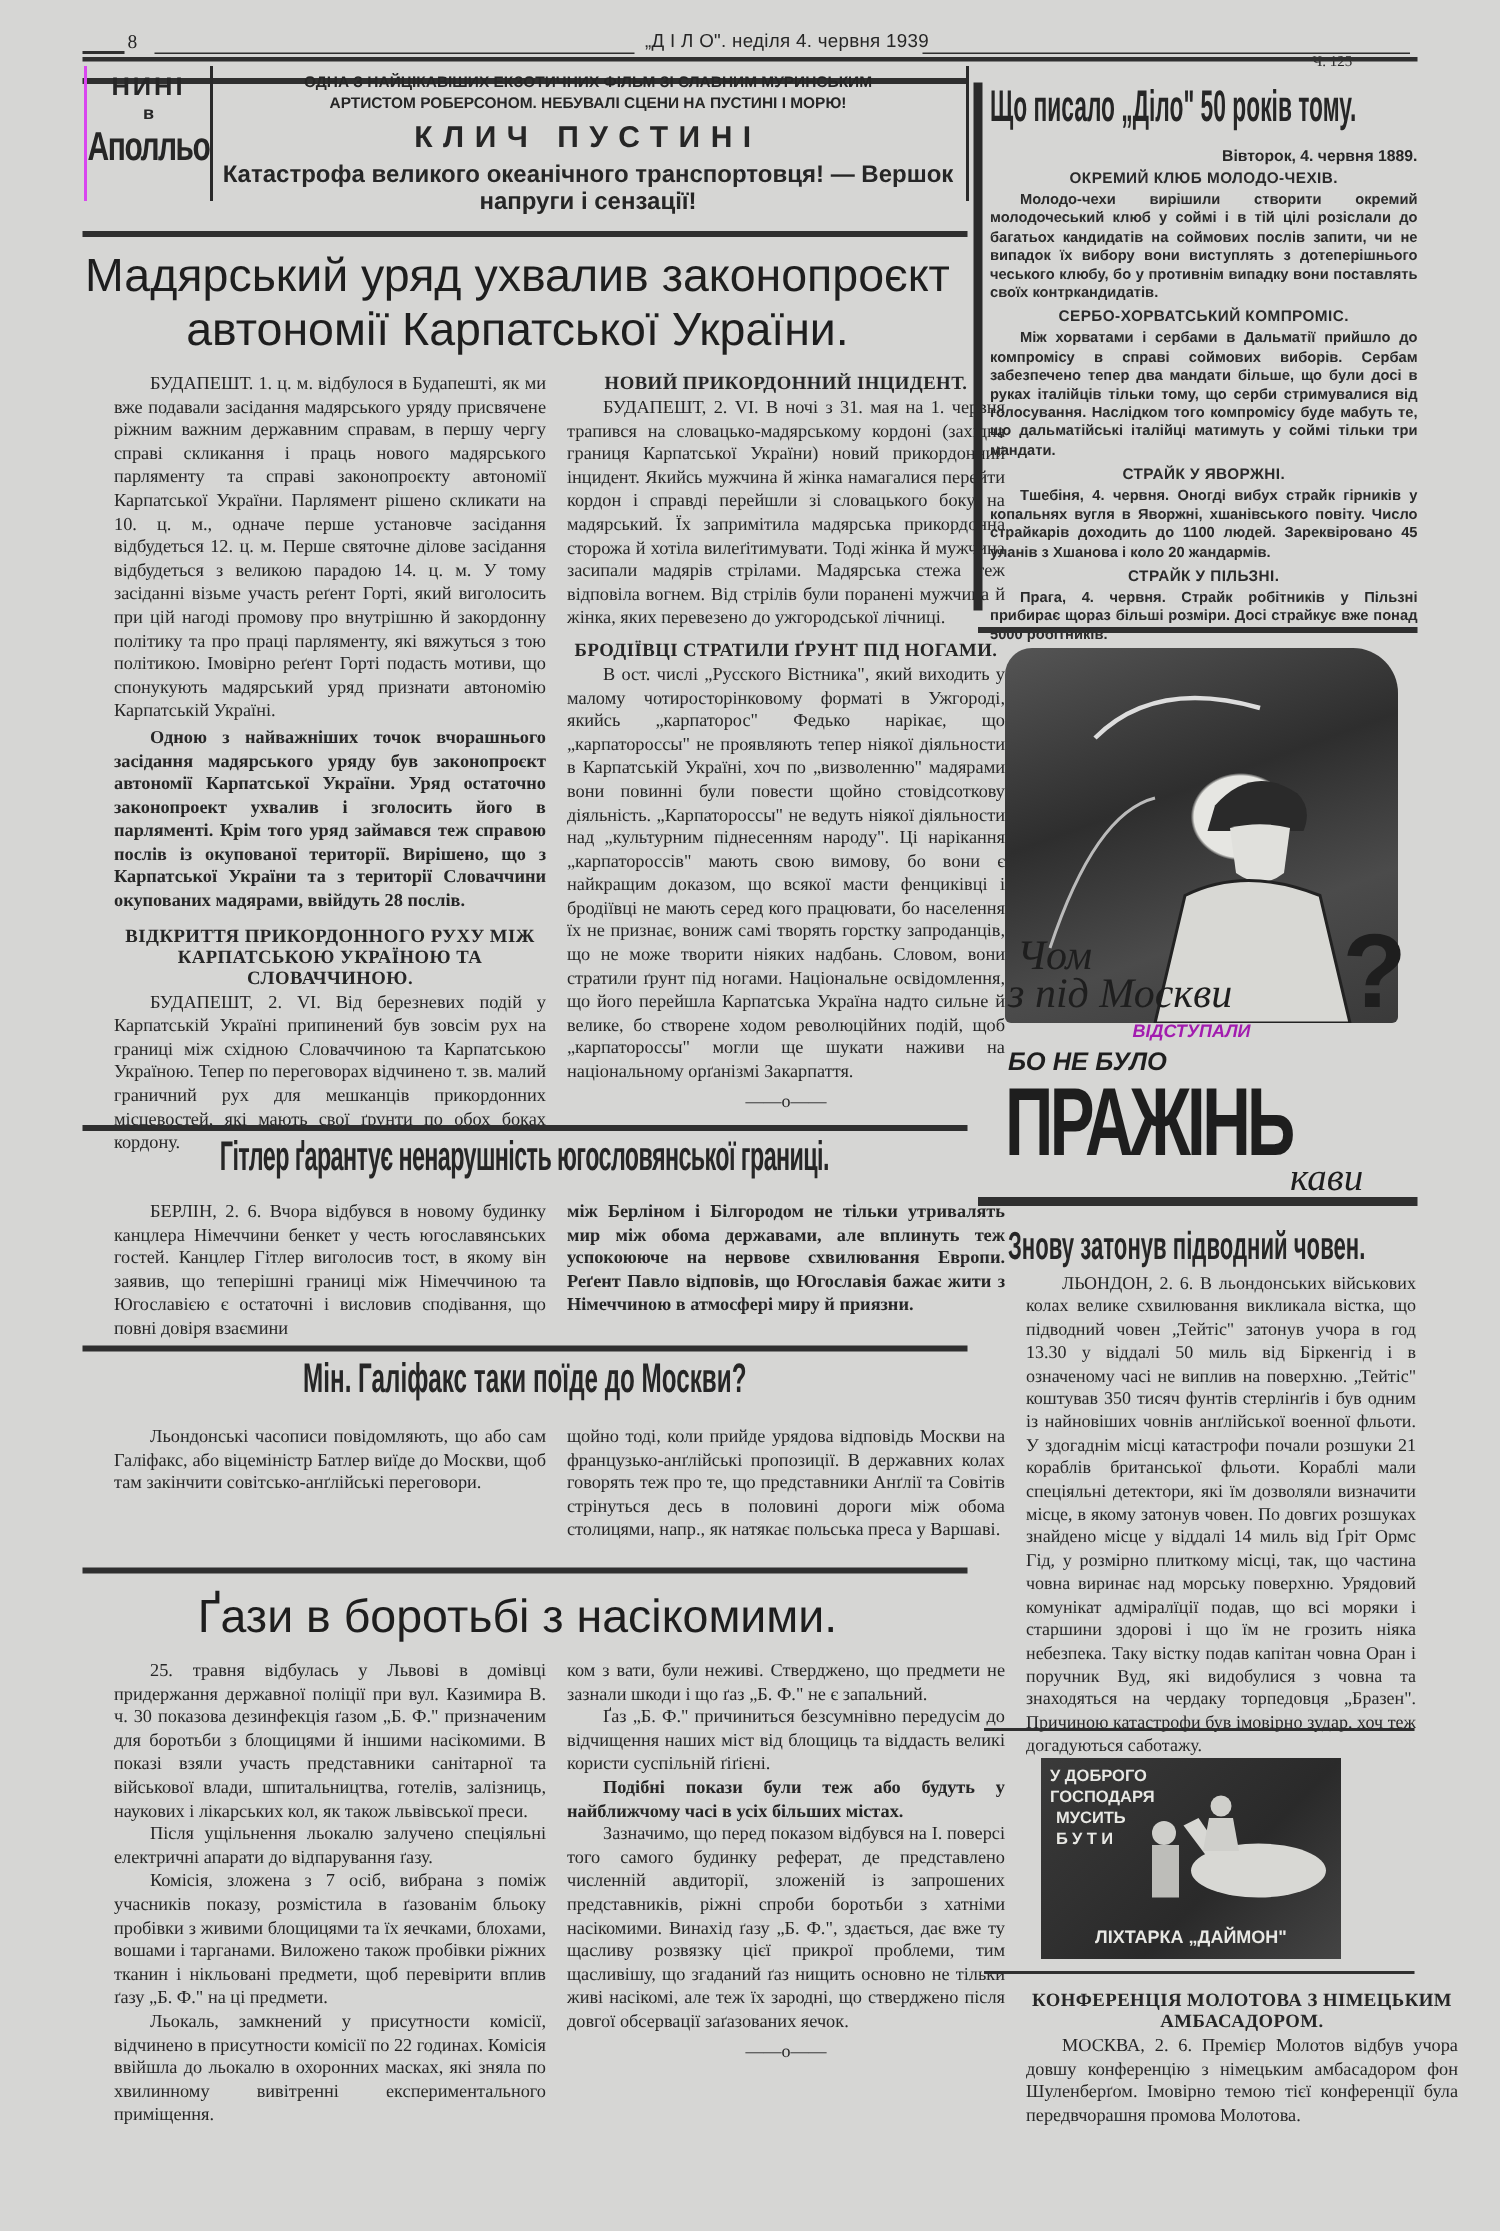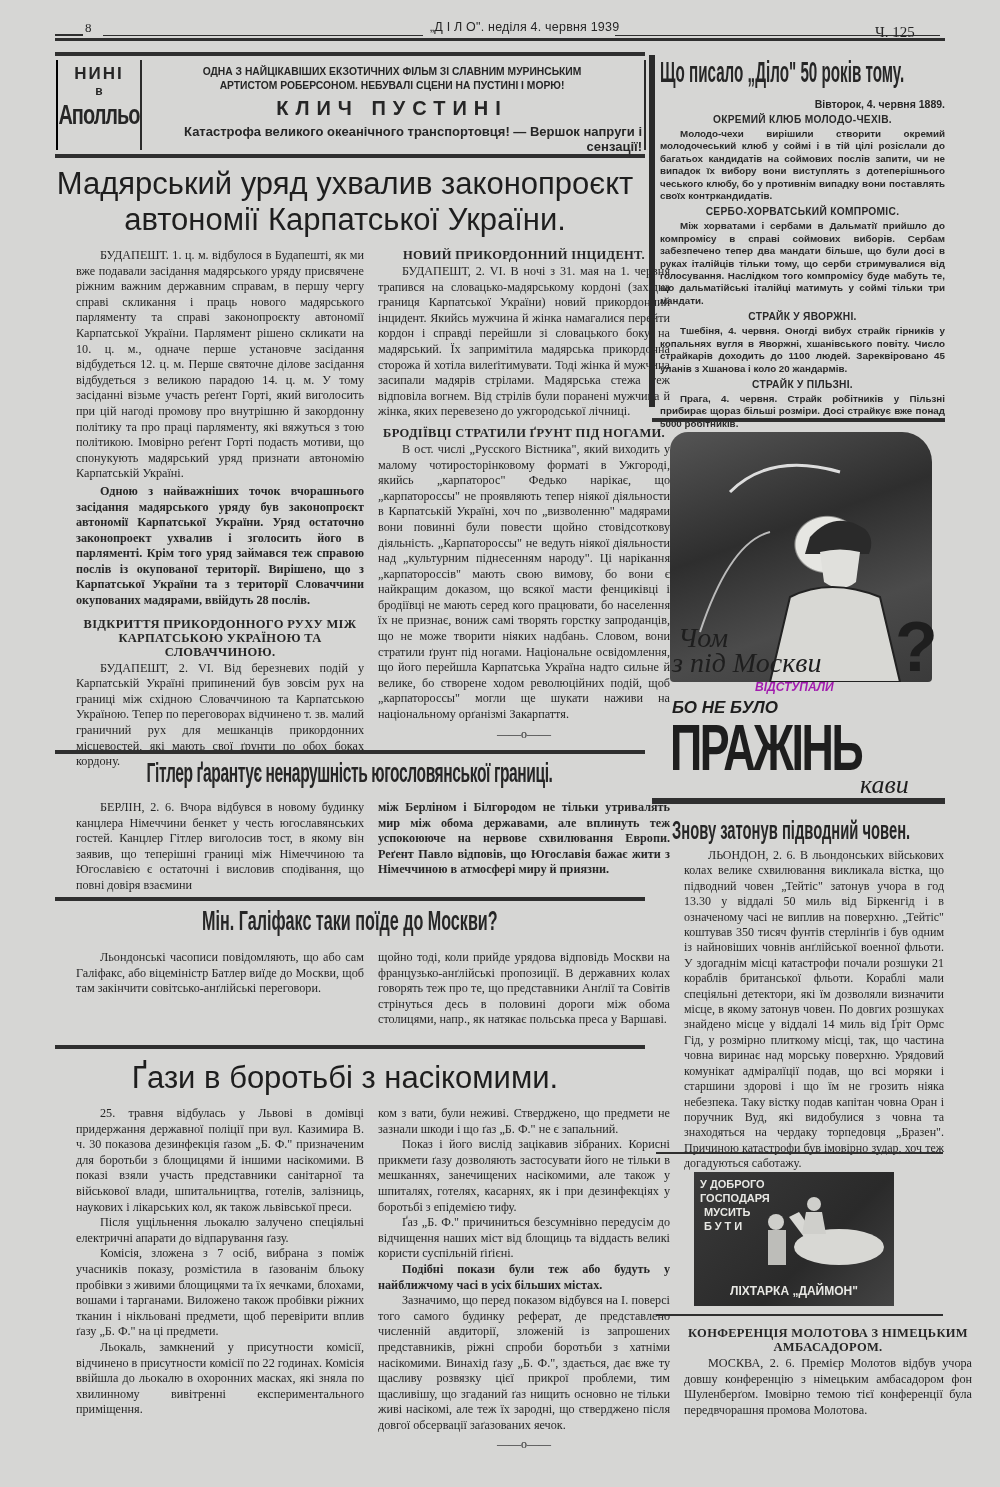--- a/index.html
+++ b/index.html
@@ -24,36 +24,36 @@
 </style>
 </head>
 <body>
 
 <div class="abs" style="left:55px;top:20px;width:890px;height:22px;">
   <span class="abs serif" style="left:30px;top:0;font-size:13px;">8</span>
   <div class="rule" style="left:0;top:14px;width:28px;height:2px;"></div>
   <div class="rule" style="left:48px;top:15px;width:320px;height:1px;"></div>
   <span class="abs sans" style="left:375px;top:0;font-size:12.5px;letter-spacing:.2px;">„Д І Л О". неділя 4. червня 1939</span>
   <div class="rule" style="left:560px;top:15px;width:325px;height:1px;"></div>
-  <span class="abs serif" style="left:820px;top:4px;font-size:15px;">Ч. 125</span>
+  <span class="abs serif" style="left:820px;top:16px;font-size:10px;">Ч. 125</span>
 </div>
 <div class="rule" style="left:55px;top:38px;width:890px;height:3px;"></div>
 
 <div class="rule rule-thick" style="left:55px;top:52px;width:590px;"></div>
-<div class="abs" style="left:56px;top:60px;width:586px;height:90px;border-left:2px solid #000000;border-right:2px solid #2a2a2a;">
+<div class="abs" style="left:56px;top:44px;width:586px;height:90px;border-left:2px solid #d946ef;border-right:2px solid #2a2a2a;">
   <div class="abs" style="left:0;top:0;width:82px;height:90px;border-right:2px solid #2a2a2a;text-align:center;">
     <div class="sans bold" style="font-size:17px;letter-spacing:2px;margin-top:4px;">НИНІ</div>
     <div class="sans bold" style="font-size:12px;">в</div>
     <div class="sans bold" style="font-size:20px;letter-spacing:-1px;transform:scaleY(1.35);margin-top:6px;">Аполльо</div>
   </div>
   <div class="abs" style="left:84px;top:0;width:500px;text-align:center;">
     <div class="sans bold" style="font-size:10.3px;margin-top:6px;">ОДНА З НАЙЦІКАВІШИХ ЕКЗОТИЧНИХ ФІЛЬМ ЗІ СЛАВНИМ МУРИНСЬКИМ</div>
     <div class="sans bold" style="font-size:10.3px;margin-top:3px;">АРТИСТОМ РОБЕРСОНОМ. НЕБУВАЛІ СЦЕНИ НА ПУСТИНІ І МОРЮ!</div>
     <div class="sans bold" style="font-size:20px;letter-spacing:7px;margin-top:6px;">КЛИЧ ПУСТИНІ</div>
-    <div class="sans bold" style="font-size:13px;margin-top:4px;text-align:right;">Катастрофа великого океанічного транспортовця! — Вершок напруги і сензації!</div>
+    <div class="sans bold" style="font-size:16px;margin-top:4px;">Катастрофа великого океанічного транспортовця! — Вершок напруги і сензації!</div>
   </div>
 </div>
 <div class="rule rule-thick" style="left:55px;top:154px;width:590px;"></div>
 
 <div class="abs big-head" style="left:45px;top:166px;width:600px;">
   <div style="font-size:31px;line-height:36px;">Мадярський уряд ухвалив законопроєкт</div>
   <div style="font-size:31px;line-height:36px;">автономії Карпатської України.</div>
 </div>
 
 <div class="abs body-text" style="left:48px;top:248px;width:288px;">
@@ -99,21 +99,20 @@
 
 <div class="abs big-head" style="left:45px;top:1058px;width:600px;font-size:31px;line-height:40px;">Ґази в боротьбі з насікомими.</div>
 <div class="abs body-text" style="left:48px;top:1106px;width:288px;">
   <p>25. травня відбулась у Львові в домівці придержання державної поліції при вул. Казимира В. ч. 30 показова дезинфекція ґазом „Б. Ф." призначеним для боротьби з блощицями й іншими насікомими. В показі взяли участь представники санітарної та військової влади, шпитальництва, готелів, залізниць, наукових і лікарських кол, як також львівської преси.</p>
   <p>Після ущільнення льокалю залучено спеціяльні електричні апарати до відпарування ґазу.</p>
   <p>Комісія, зложена з 7 осіб, вибрана з поміж учасників показу, розмістила в ґазованім бльоку пробівки з живими блощицями та їх яечками, блохами, вошами і тарганами. Виложено також пробівки ріжних тканин і нікльовані предмети, щоб перевірити вплив ґазу „Б. Ф." на ці предмети.</p>
   <p>Льокаль, замкнений у присутности комісії, відчинено в присутности комісії по 22 годинах. Комісія ввійшла до льокалю в охоронних масках, які зняла по хвилинному вивітренні експериментального приміщення.</p>
 </div>
 <div class="abs body-text" style="left:350px;top:1106px;width:292px;">
   <p style="text-indent:0;">ком з вати, були неживі. Стверджено, що предмети не зазнали шкоди і що ґаз „Б. Ф." не є запальний.</p>
-  <p>Показ і його вислід зацікавив зібраних. Корисні прикмети ґазу дозволяють застосувати його не тільки в мешканнях, занечищених насікомими, але також у шпиталях, готелях, касарнях, як і при дезинфекціях у боротьбі з епідемією тифу.</p>
   <p>Ґаз „Б. Ф." причиниться безсумнівно передусім до відчищення наших міст від блощиць та віддасть великі користи суспільній ґіґієні.</p>
   <p class="bold">Подібні покази були теж або будуть у найближчому часі в усіх більших містах.</p>
   <p>Зазначимо, що перед показом відбувся на І. поверсі того самого будинку реферат, де представлено численній авдиторії, зложеній із запрошених представників, ріжні спроби боротьби з хатніми насікомими. Винахід ґазу „Б. Ф.", здається, дає вже ту щасливу розвязку цієї прикрої проблеми, тим щасливішу, що згаданий ґаз нищить основно не тільки живі насікомі, але теж їх зародні, що стверджено після довгої обсервації заґазованих яечок.</p>
   <div class="sep">——o——</div>
 </div>
 
 <div class="abs" style="left:649px;top:55px;width:6px;height:352px;background:#2a2a2a;"></div>
 <div class="abs" style="left:660px;top:56px;width:285px;">
   <div class="sans bold" style="font-size:19px;transform:scaleY(1.55) scaleX(0.8);transform-origin:left top;white-space:nowrap;width:360px;">Що писало „Діло" 50 років тому.</div>
   <div class="sans" style="font-size:10.5px;text-align:right;font-weight:bold;margin-top:20px;">Вівторок, 4. червня 1889.</div>

